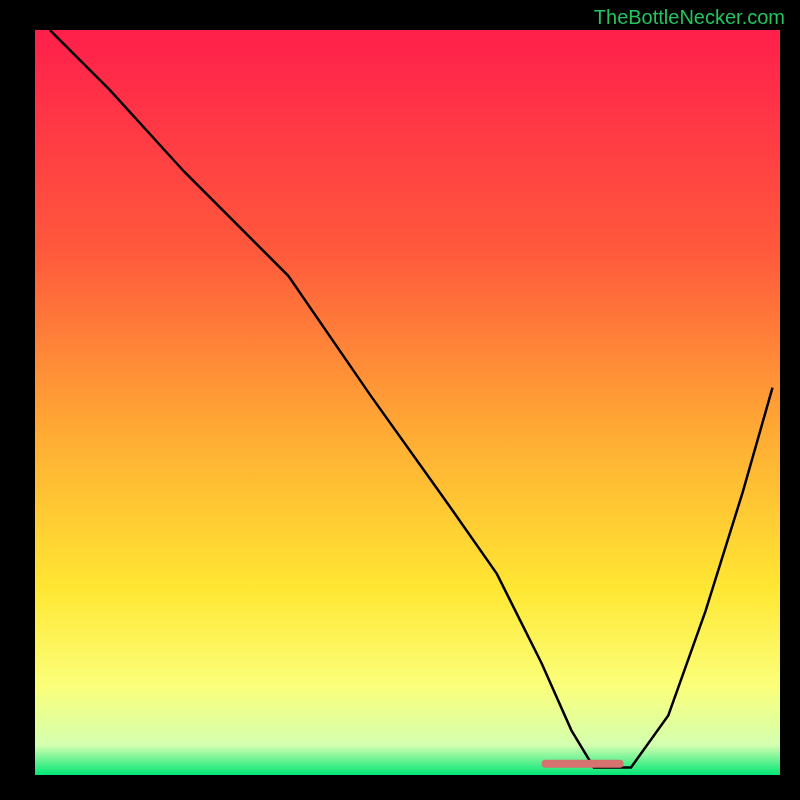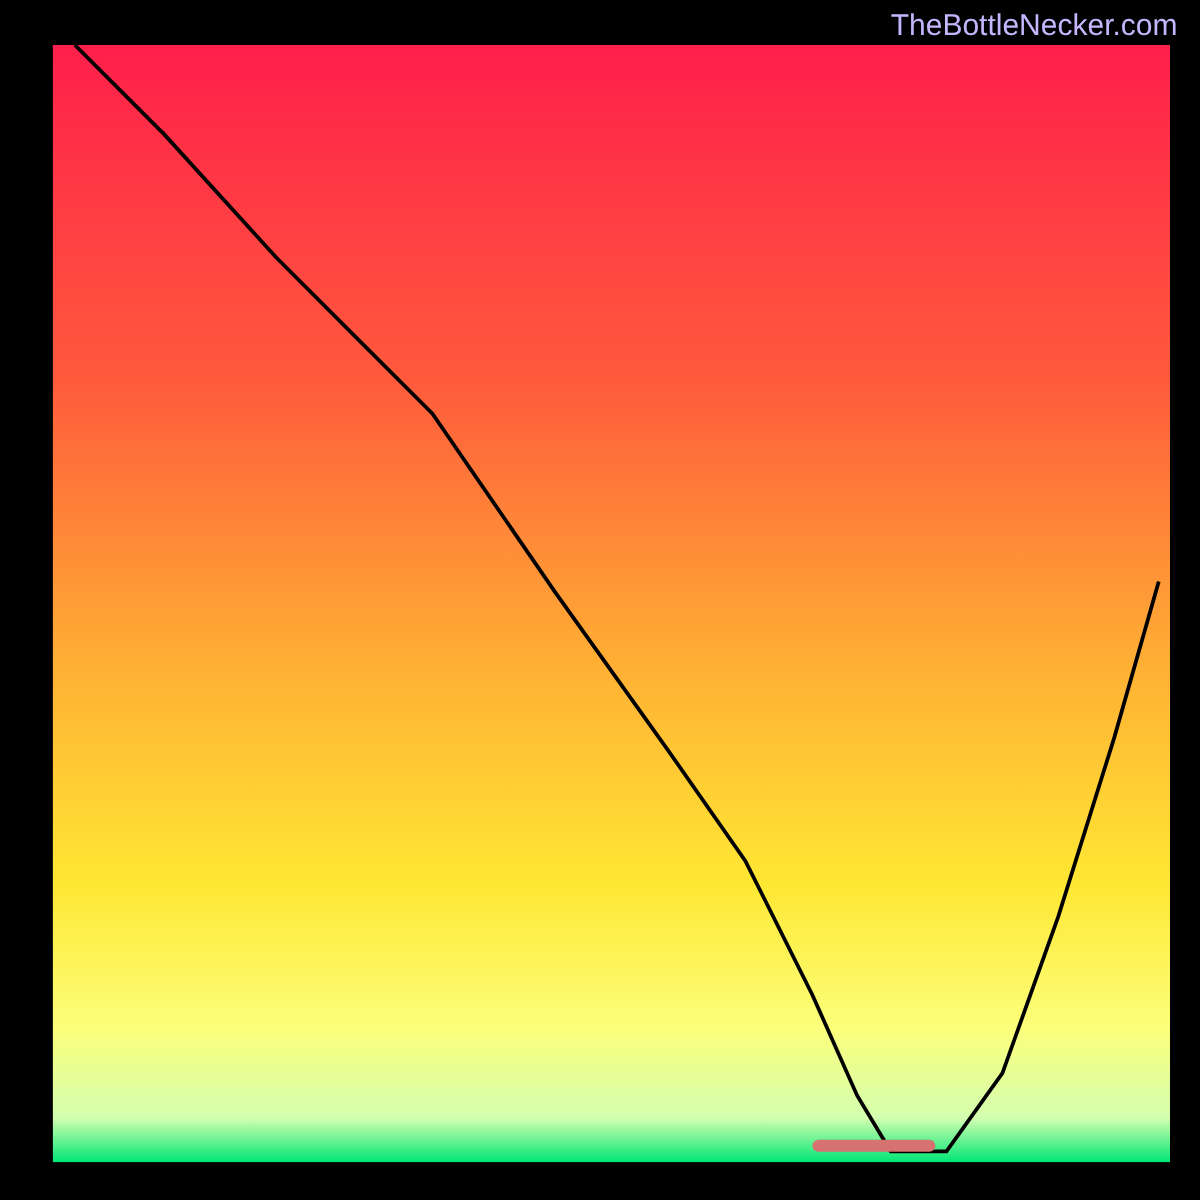--- a/index.html
+++ b/index.html
@@ -8,21 +8,21 @@
     width: 800px;
     height: 800px;
     background: #000;
     position: relative;
     font-family: Arial, sans-serif;
   }
   .watermark {
     position: absolute;
     top: 6px;
     right: 15px;
-    color: #c4b5fd;
+    color: #22c55e;
     font-size: 20px;
     font-weight: 500;
     z-index: 10;
   }
   .plot-area {
     position: absolute;
     left: 35px;
     top: 30px;
     width: 745px;
     height: 745px;

